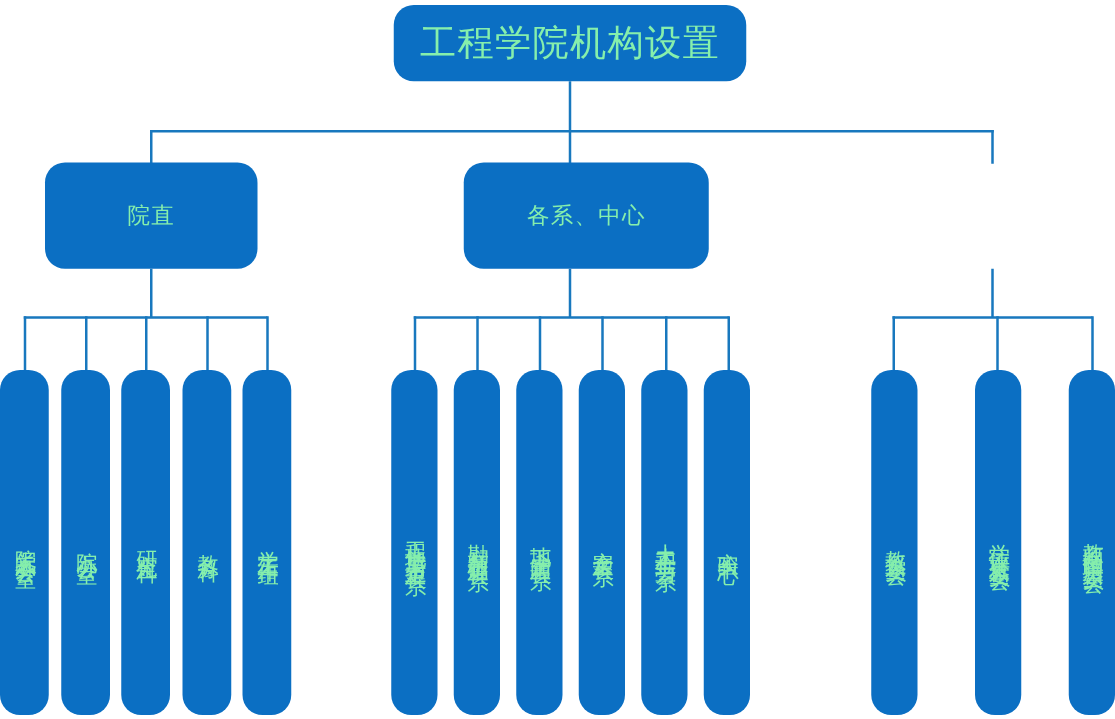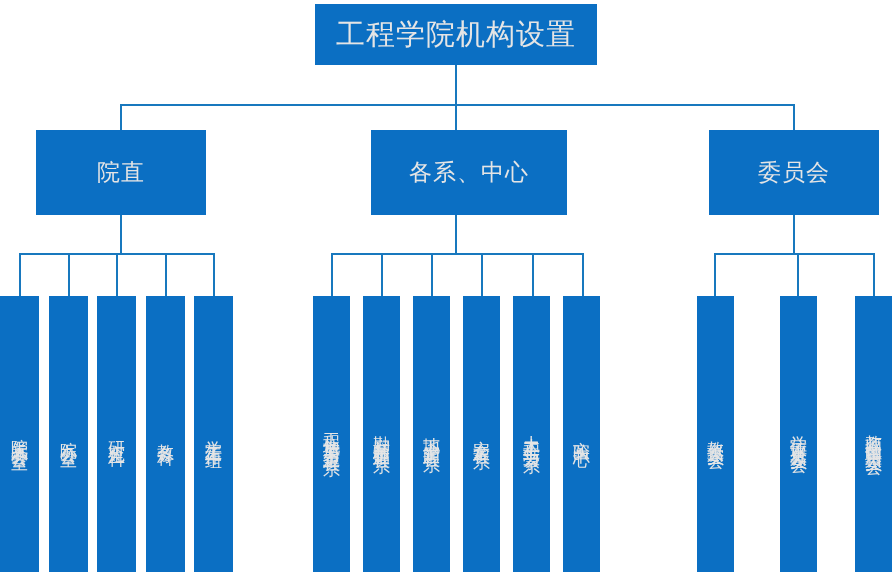--- a/index.html
+++ b/index.html
@@ -14,40 +14,41 @@
     position: relative;
     width: 892px;
     height: 575px;
     background: #ffffff;
   }
 
   
   .node {
     position: absolute;
     background: #0B6FC3;
-    color: #e5e5e5;
+    color: #86efac;
     display: flex;
     align-items: center;
     justify-content: center;
     text-align: center;
     line-height: 1.0;
+    border-radius: 16px;
   }
 
   .node.title {
     left: 315px;
     top: 4px;
     width: 282px;
     height: 61px;
     font-size: 29px;
     letter-spacing: 1px;
   }
 
   .node.level2 {
     height: 85px;
-    font-size: 23px;
+    font-size: 18px;
     letter-spacing: 1px;
   }
   .node.l2-a { left: 36px;  top: 130px; width: 170px; }
   .node.l2-b { left: 371px; top: 130px; width: 196px; }
   .node.l2-c { left: 709px; top: 130px; width: 170px; }
 
   .node.leaf {
     top: 296px;
     height: 276px;
     font-size: 17px;
@@ -84,23 +85,20 @@
   <div class="line hline" style="left:120px; top:104px; width:675px;"></div>
   <div class="line vline" style="left:120px; top:104px; height:27px;"></div>
   <div class="line vline" style="left:455px; top:104px; height:27px;"></div>
   <div class="line vline" style="left:793px; top:104px; height:27px;"></div>
 
   <div class="node level2 l2-a">
     <span>院直</span>
   </div>
   <div class="node level2 l2-b">
     <span>各系、中心</span>
-  </div>
-  <div class="node level2 l2-c">
-    <span>委员会</span>
   </div>
 
   <div class="line vline" style="left:120px; top:215px; height:39px;"></div>
   <div class="line hline" style="left:19px; top:253px; width:195px;"></div>
   <div class="line vline" style="left:19px;  top:253px; height:44px;"></div>
   <div class="line vline" style="left:68px;  top:253px; height:44px;"></div>
   <div class="line vline" style="left:116px; top:253px; height:44px;"></div>
   <div class="line vline" style="left:165px; top:253px; height:44px;"></div>
   <div class="line vline" style="left:213px; top:253px; height:44px;"></div>
 

